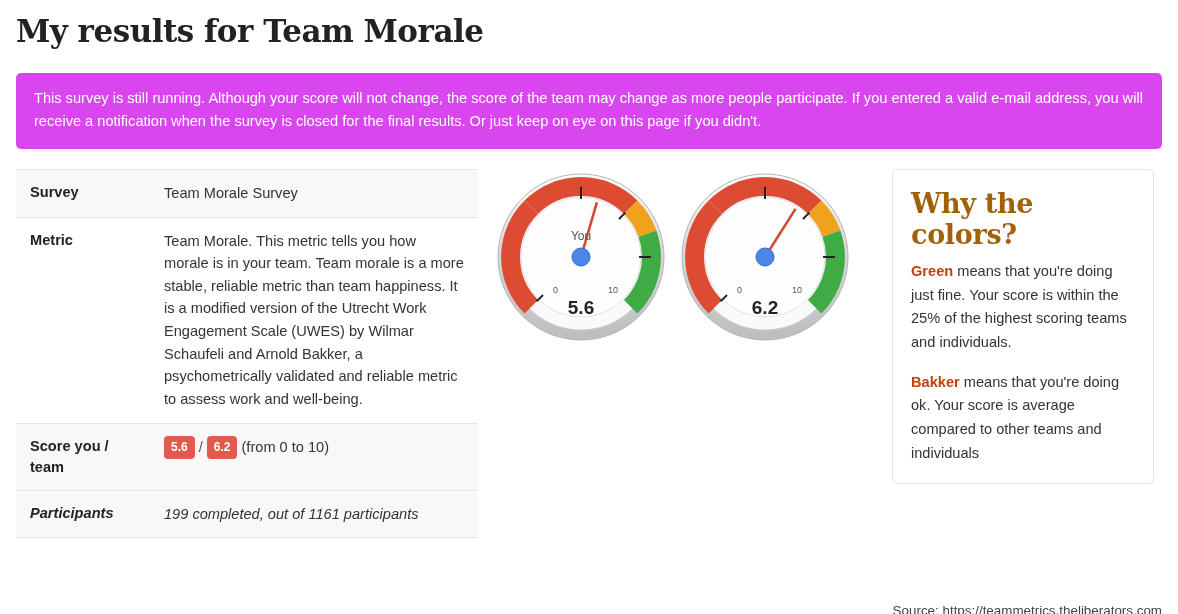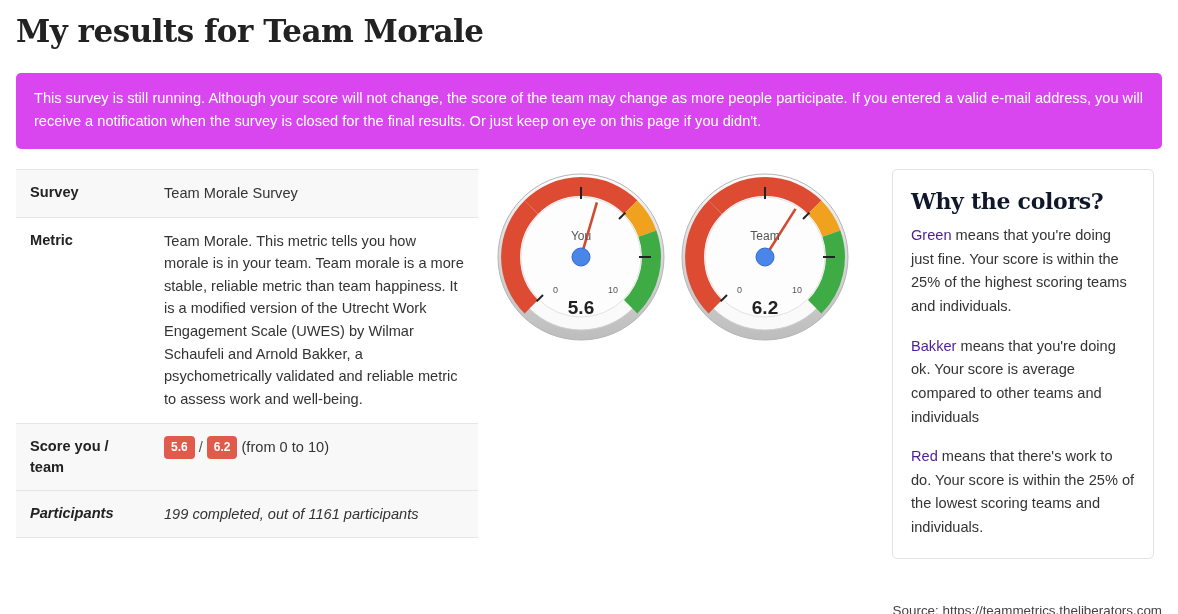--- a/index.html
+++ b/index.html
@@ -114,34 +114,34 @@
   .panel {
     width: 262px;
     margin-left: 24px;
     border: 1px solid #e3e3e3;
     border-radius: 5px;
     padding: 14px 18px 18px 18px;
     background: #fff;
   }
   .panel h2 {
     font-family: "DejaVu Serif", serif;
-    font-size: 22px;
-    font-weight: bold;
-    color: #0f172a;
+    font-size: 27px;
+    font-weight: bold;
+    color: #a16207;
     margin: 4px 0 10px 0;
     letter-spacing: -0.3px;
   }
   .panel p {
     font-size: 14.6px;
     line-height: 1.62;
     margin: 0 0 16px 0;
     color: #333;
   }
   .panel p:last-child { margin-bottom: 0; }
-  .panel b { font-weight: normal; color: #4c1d95; }
+  .panel b { font-weight: bold; color: #c2410c; }
 
   .source {
     position: absolute;
     right: 16px;
     bottom: 8px;
     font-size: 13.4px;
     color: #444;
   }
 </style>
 </head>
@@ -246,30 +246,28 @@
             <line x1="156" y1="86" x2="144" y2="86"></line>
           </g>
 
           <g transform="rotate(32.4 86 86)">
             <line x1="86" y1="86" x2="86" y2="29" stroke="#cf4b33" stroke-width="2.6"></line>
           </g>
           <circle cx="86" cy="86" r="9" fill="#4a86e8" stroke="#2f6ad0" stroke-width="1"></circle>
           <text x="58" y="122" font-family="Liberation Sans, sans-serif" font-size="9" fill="#555">0</text>
           <text x="113" y="122" font-family="Liberation Sans, sans-serif" font-size="9" fill="#555">10</text>
         </svg>
-        <div class="gauge-label">Team</div>
         <div class="gauge-value">6.2</div>
       </div>
 
     </div>
 
     <div class="panel">
       <h2>Why the colors?</h2>
       <p><b>Green</b><span> means that you're doing just fine. Your score is within the 25% of the highest scoring teams and individuals.</span></p>
       <p><b>Bakker</b><span> means that you're doing ok. Your score is average compared to other teams and individuals</span></p>
-      <p><b>Red</b><span> means that there's work to do. Your score is within the 25% of the lowest scoring teams and individuals.</span></p>
     </div>
 
   </div>
 
   <div class="source">Source: https://teammetrics.theliberators.com</div>
 
 </div>
 
 </body></html>

